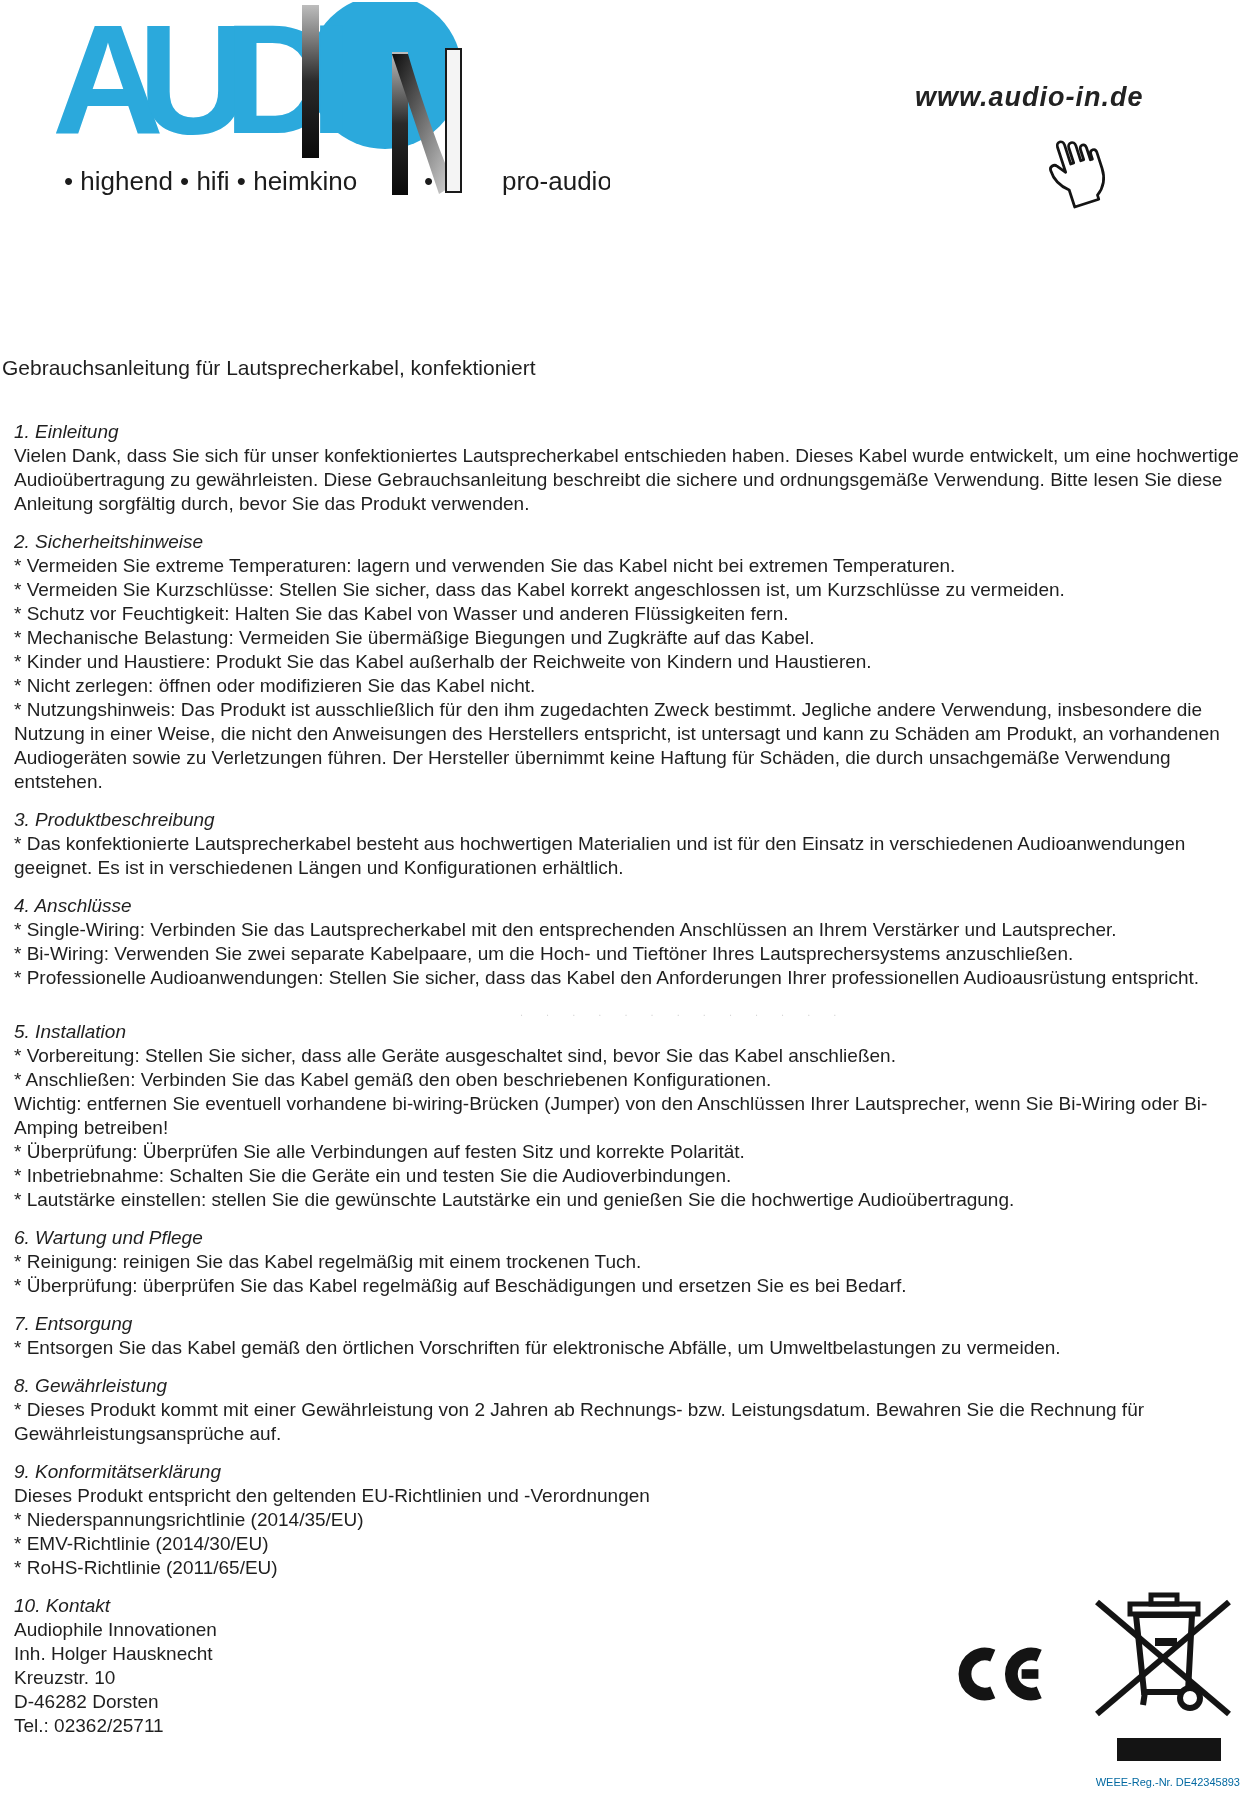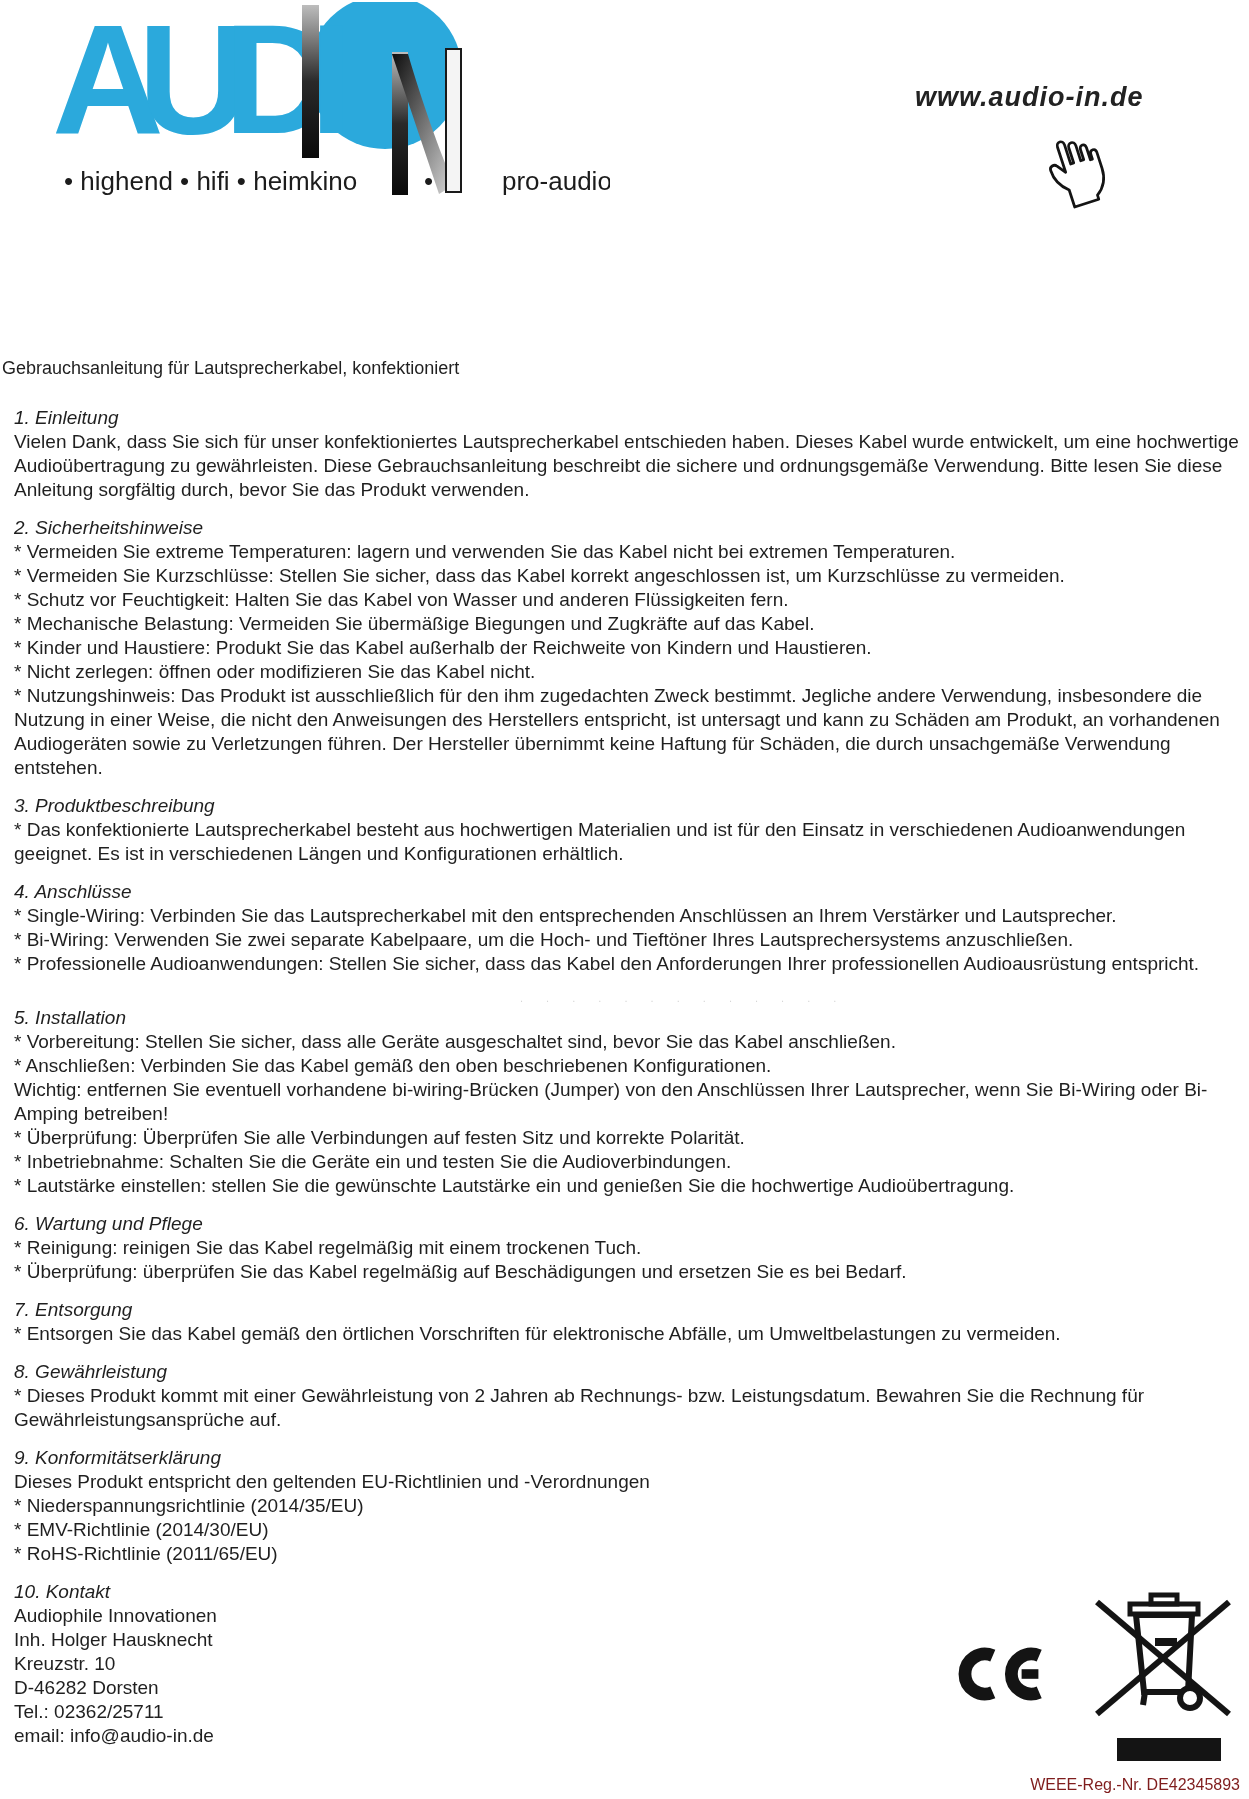--- a/index.html
+++ b/index.html
@@ -17,34 +17,34 @@
     position:absolute;top:82px;left:915px;width:265px;
     font-size:27px;font-weight:bold;font-style:italic;
     letter-spacing:1px;color:#222;text-align:left;
   }
   .hand-wrap{position:absolute;left:1038px;top:132px;width:70px;height:78px;transform:rotate(-18deg);}
   
   .doc{
     position:absolute;left:2px;top:356px;width:1244px;
     font-size:19px;line-height:24px;color:#1f1f1f;
   }
-  .doc .title{font-size:18px;margin:0 0 26px 0;}
+  .doc .title{font-size:21px;margin:0 0 40px 0;}
   .sec{margin:0 0 14px 12px;}
   .sec .h{font-style:italic;font-size:19px;}
   .sec .ln{}
   .artifact{
     color:#d6d6d6;font-size:11px;letter-spacing:10px;
     margin-left:518px;height:16px;line-height:16px;
   }
   
   .ce-wrap{position:absolute;left:956px;top:1646px;width:88px;height:56px;}
   .weee-wrap{position:absolute;left:1093px;top:1586px;width:140px;height:185px;}
   .weee-reg{
     position:absolute;top:1776px;left:990px;width:250px;
-    font-size:16px;color:#7f1d1d;text-align:right;
+    font-size:11px;color:#0369a1;text-align:right;
   }
 </style>
 </head>
 <body>
 
 <div class="page">
 
   <div class="logo-wrap">
     <svg width="560" height="200" viewBox="0 0 560 200">
       <defs>
@@ -150,21 +150,20 @@
       <div class="ln">* RoHS-Richtlinie (2011/65/EU)</div>
     </div>
 
     <div class="sec">
       <div class="h">10. Kontakt</div>
       <div class="ln">Audiophile Innovationen</div>
       <div class="ln">Inh. Holger Hausknecht</div>
       <div class="ln">Kreuzstr. 10</div>
       <div class="ln">D-46282 Dorsten</div>
       <div class="ln">Tel.: 02362/25711</div>
-      <div class="ln">email: info@audio-in.de</div>
     </div>
   </div>
 
   <div class="ce-wrap">
     <svg width="88" height="56" viewBox="0 0 110 66">
       <path d="M46 10 A 25 25 0 1 0 46 56" fill="none" stroke="#141414" stroke-width="16"></path>
       <path d="M104 10 A 25 25 0 1 0 104 56" fill="none" stroke="#141414" stroke-width="16"></path>
       <rect x="82" y="27" width="21" height="12" fill="#141414"></rect>
     </svg>
   </div>

